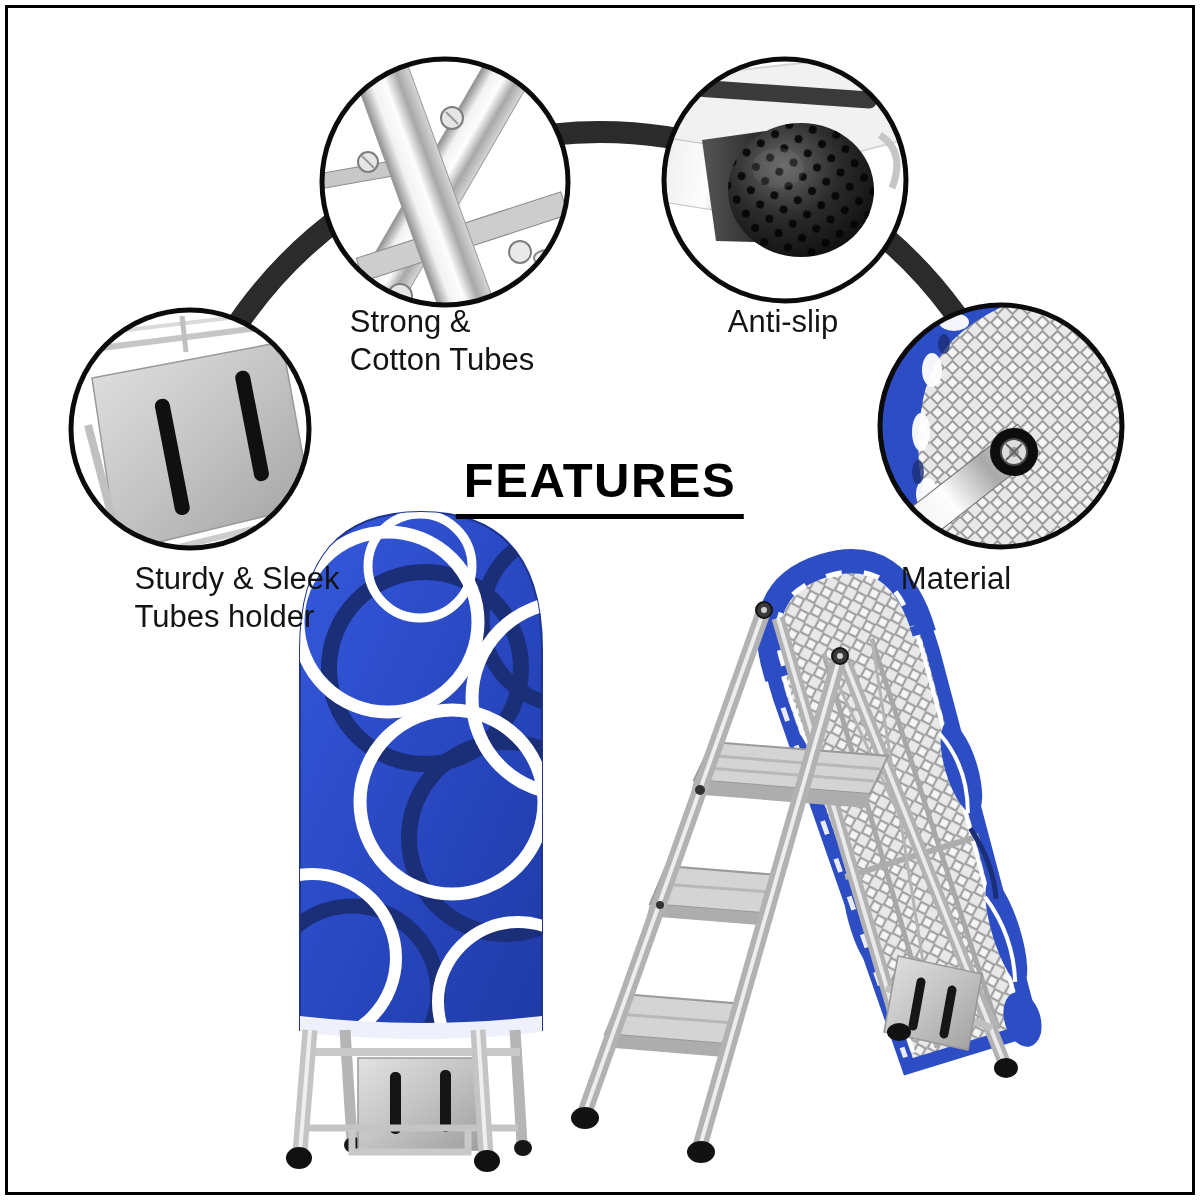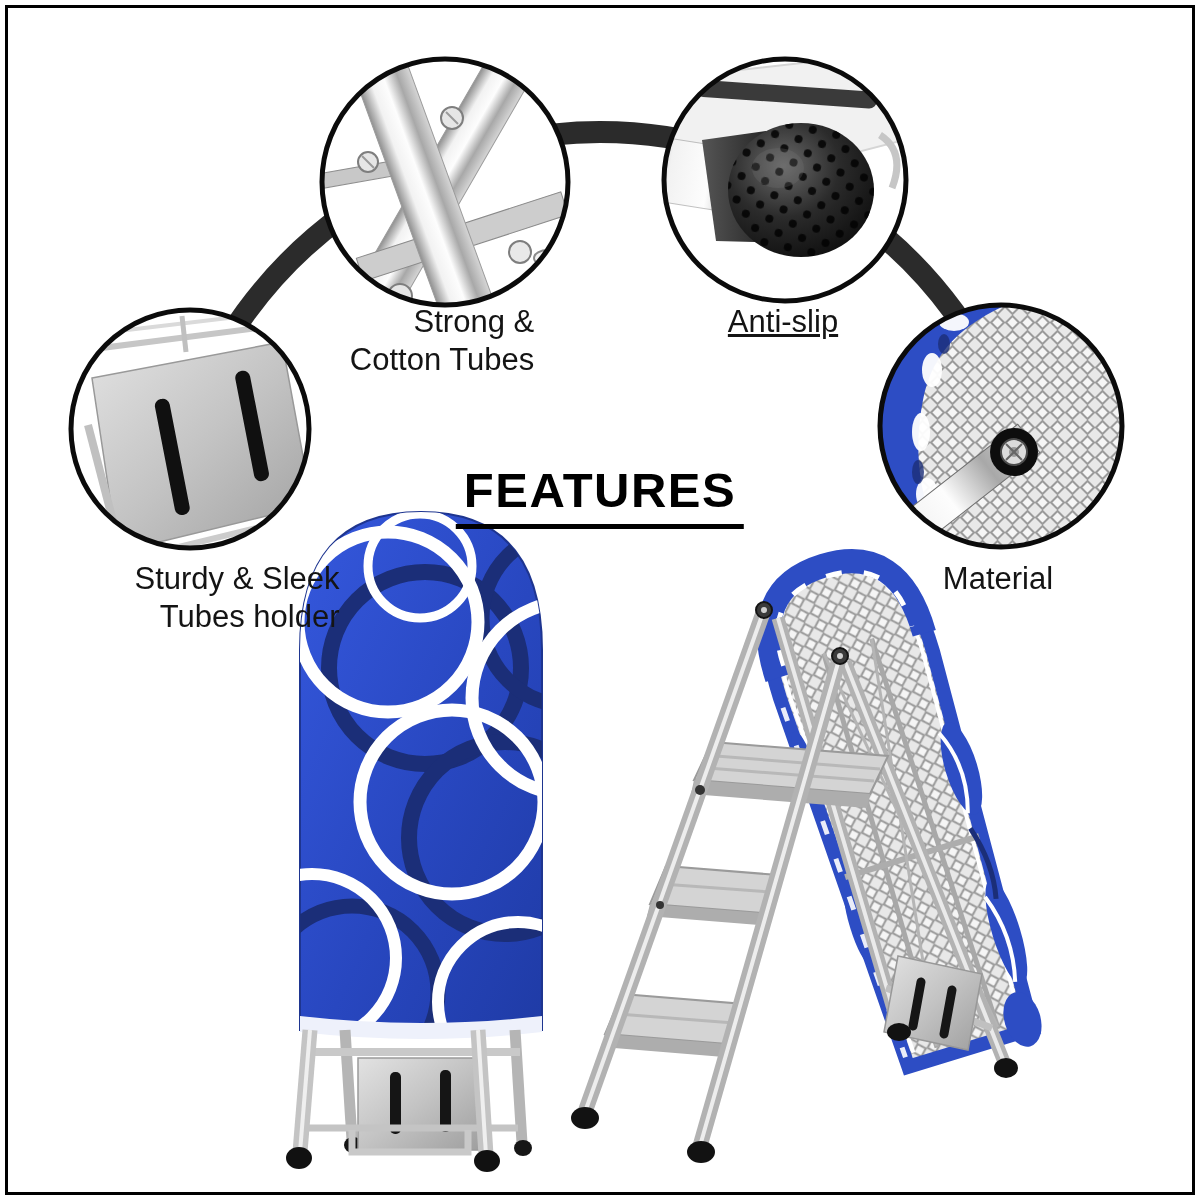--- a/index.html
+++ b/index.html
@@ -1,23 +1,23 @@
 <!DOCTYPE html>
 <html><head>
 <meta charset="utf-8">
 <style>
   html,body{margin:0;padding:0;background:#fff;}
   .canvas{position:relative;width:1200px;height:1200px;background:#fff;overflow:hidden;
           font-family:"Liberation Sans",sans-serif;}
   .frame{position:absolute;left:5px;top:5px;right:5px;bottom:5px;border:3px solid #000;pointer-events:none;}
   .art{position:absolute;left:0;top:0;}
-  .label{position:absolute;transform:translateX(-50%);text-align:right;color:#141414;
+  .label{position:absolute;transform:translateX(-50%);text-align:left;color:#141414;
          font-size:31px;line-height:38px;white-space:nowrap;}
   .title{position:absolute;transform:translateX(-50%);color:#000;font-size:49px;font-weight:bold;
-         letter-spacing:1.5px;border-bottom:5px solid #000;padding:0 8px 6px 8px;white-space:nowrap;margin-top:10px;}
+         letter-spacing:1.5px;border-bottom:5px solid #000;padding:0 8px 6px 8px;white-space:nowrap;}
 </style>
 </head>
 <body>
 
 <div class="canvas">
 
   <svg class="art" width="1200" height="1200" viewBox="0 0 1200 1200">
     <defs>
       <linearGradient id="silverTube" x1="0" y1="0" x2="1" y2="0">
         <stop offset="0" stop-color="#8f8f8f"></stop>
@@ -266,27 +266,27 @@
     </g>
   </svg>
 
   <div class="title" style="left:600px;top:452px;">FEATURES</div>
 
   <div class="label" style="left:442px;top:303px;">
     <span>Strong &amp;</span><br>
     <span>Cotton Tubes</span>
   </div>
 
-  <div class="label" style="left:783px;top:303px;text-decoration:underline;">
+  <div class="label" style="left:783px;top:303px;">
     <span>Anti-slip</span>
   </div>
 
   <div class="label" style="left:197px;top:560px;margin-left:40px;">
     <span>Sturdy &amp; Sleek</span><br>
     <span>Tubes holder</span>
   </div>
 
-  <div class="label" style="left:998px;top:560px;">
+  <div class="label" style="left:956px;top:560px;">
     <span>Material</span><br>
   </div>
 
   <div class="frame"></div>
 </div>
 
 </body></html>

